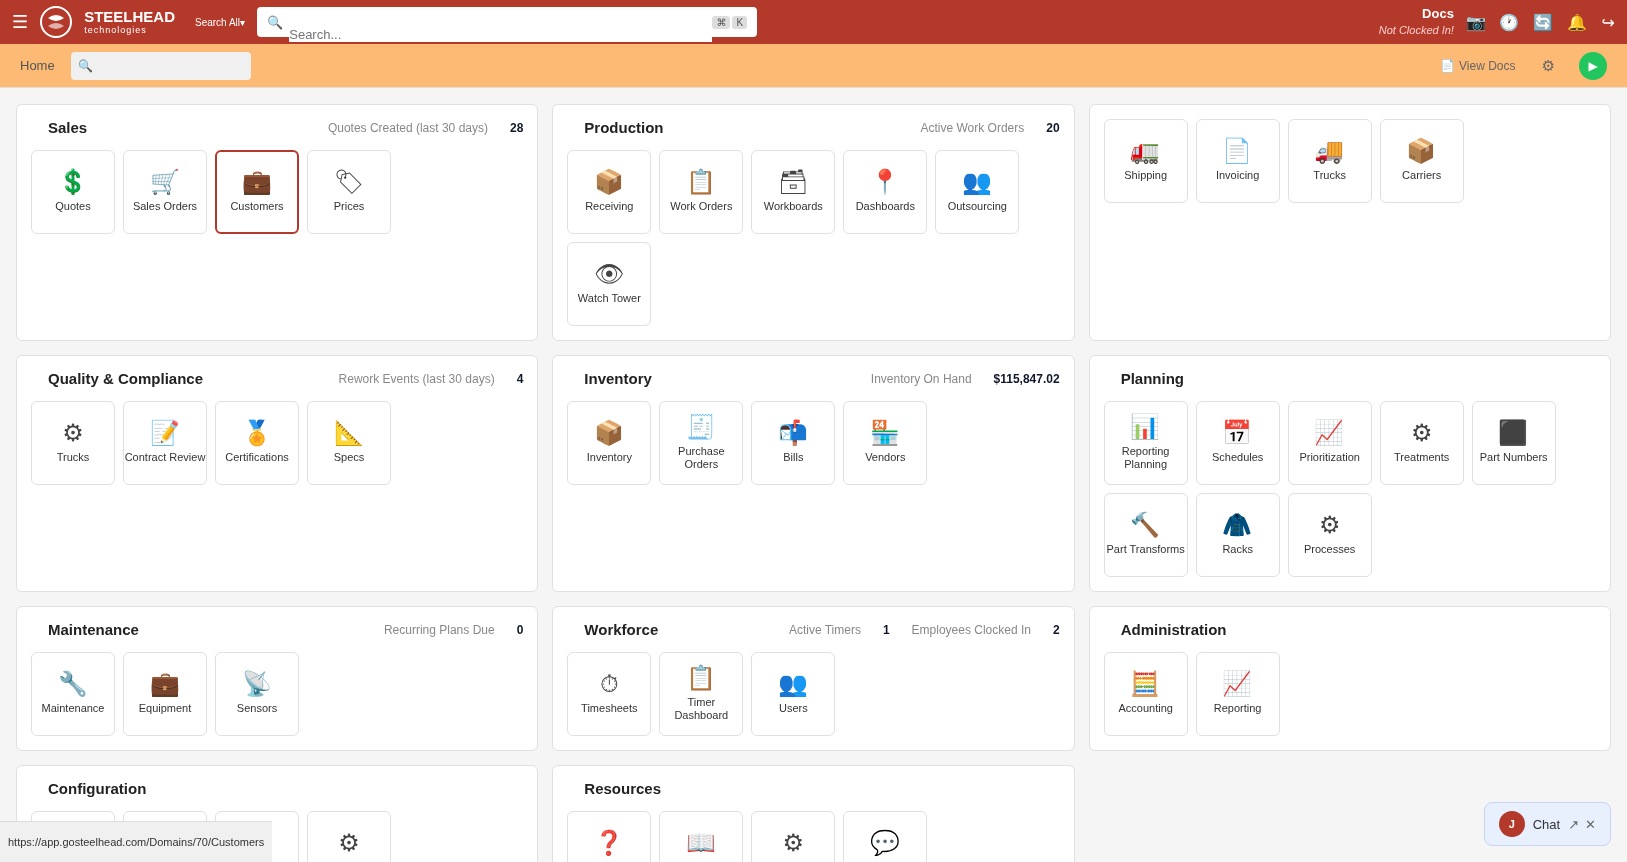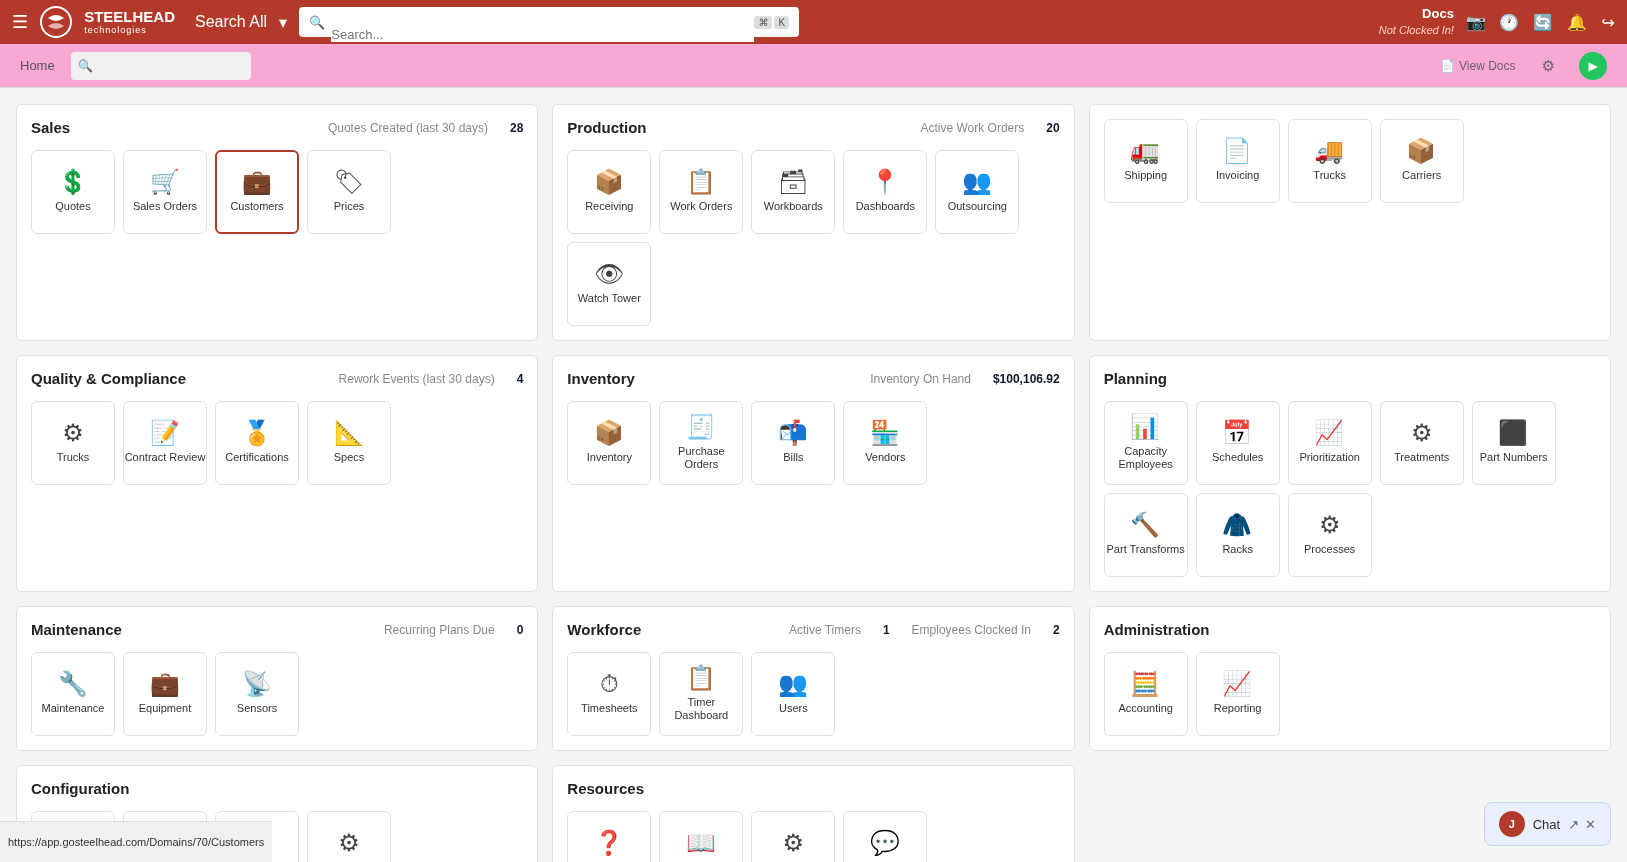--- a/index.html
+++ b/index.html
@@ -16,21 +16,21 @@
       position: fixed;
       top: 0; left: 0; right: 0;
       z-index: 100;
     }
     .top-nav .hamburger { color: white; cursor: pointer; font-size: 18px; }
     .top-nav .logo { display: flex; align-items: center; gap: 12px; color: white; }
     .top-nav .logo-icon { width: 32px; height: 32px; }
     .top-nav .logo-text { font-size: 15px; font-weight: 700; line-height: 1.1; }
     .top-nav .logo-sub { font-size: 9px; letter-spacing: 1px; }
     .top-nav .search-all {
-      color: white; font-size: 16px; display: flex; align-items: center; gap: 12px; cursor: pointer; margin-left: 8px;
+      color: white; font-size: 10px; display: flex; align-items: center; gap: 0; cursor: pointer; margin-left: 8px;
     }
     .top-nav .search-box {
       flex: 1; max-width: 500px; display: flex; align-items: center;
       background: white; border-radius: 4px; padding: 0 10px; height: 30px;
     }
     .top-nav .search-box input {
       border: none; outline: none; flex: 1; font-size: 13px; color: #666; margin-top: 24px;
     }
     .top-nav .search-box .kbd-hint {
       display: flex; gap: 2px; align-items: center;
@@ -40,21 +40,21 @@
     }
     .top-nav .spacer { flex: 1; }
     .top-nav .user-info { color: white; text-align: right; font-size: 11px; line-height: 1.3; }
     .top-nav .user-info .name { font-weight: 600; font-size: 13px; }
     .top-nav .user-info .status { color: #ffcccc; font-style: italic; }
     .top-nav .nav-icons { display: flex; gap: 14px; align-items: center; color: white; font-size: 16px; }
     .top-nav .nav-icon { cursor: pointer; color: white; }
 
     
     .breadcrumb-bar {
-      background: #f9a8d4;
+      background: #fdba74;
       height: 44px;
       display: flex;
       align-items: center;
       padding: 0 20px;
       border-bottom: 1px solid #e0e0e0;
       position: fixed;
       top: 44px; left: 0; right: 0;
       z-index: 99;
       gap: 16px;
     }
@@ -84,20 +84,21 @@
       background: white;
       border-radius: 6px;
       border: 1px solid #e0e0e0;
       padding: 14px;
     }
     .section-header {
       display: flex;
       justify-content: space-between;
       align-items: center;
       margin-bottom: 14px;
+      margin-left: 17px;
     }
     .section-title {
       font-size: 15px;
       font-weight: 600;
       color: #222;
     }
     .section-stat {
       font-size: 12px;
       color: #888;
       display: flex;
@@ -334,21 +335,21 @@
           <div class="module-icon">📐</div>
           <div class="module-label">Specs</div>
         </div>
       </div>
     </div>
     <div class="section-card">
       <div class="section-header">
         <span class="section-title">Inventory</span>
         <span class="section-stat">
           <span>Inventory On Hand</span> 
-          <span class="stat-val">$100,106.92</span>
+          <span class="stat-val">$115,847.02</span>
         </span>
       </div>
       <div class="module-grid">
         <div class="module-item">
           <div class="module-icon">📦</div>
           <div class="module-label">Inventory</div>
         </div>
         <div class="module-item">
           <div class="module-icon">🧾</div>
           <div class="module-label">Purchase Orders</div>
@@ -363,21 +364,21 @@
         </div>
       </div>
     </div>
     <div class="section-card">
       <div class="section-header">
         <span class="section-title">Planning</span>
       </div>
       <div class="module-grid">
         <div class="module-item">
           <div class="module-icon">📊</div>
-          <div class="module-label">Capacity Employees</div>
+          <div class="module-label">Reporting Planning</div>
         </div>
         <div class="module-item">
           <div class="module-icon">📅</div>
           <div class="module-label">Schedules</div>
         </div>
         <div class="module-item">
           <div class="module-icon">📈</div>
           <div class="module-label">Prioritization</div>
         </div>
         <div class="module-item">

